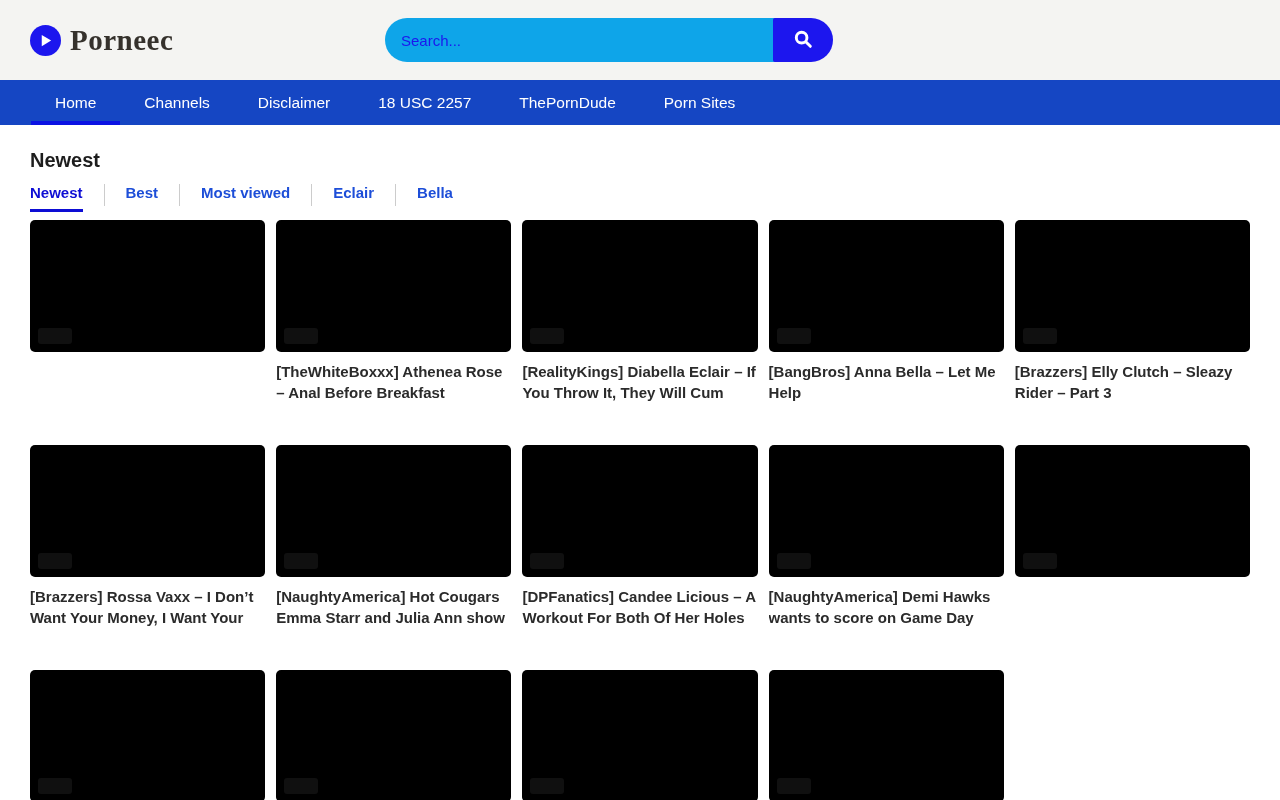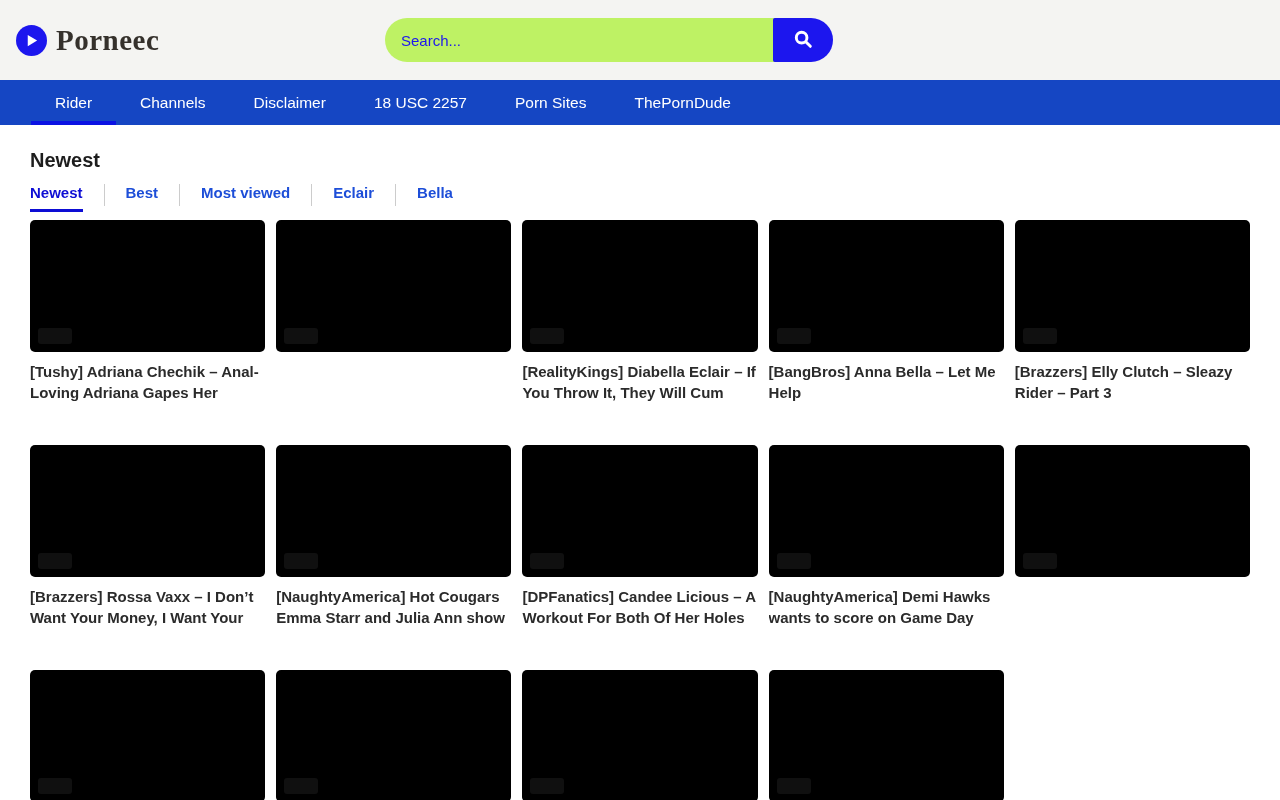--- a/index.html
+++ b/index.html
@@ -8,39 +8,39 @@
     width: 1280px; height: 800px; overflow: hidden;
     background: #ffffff;
     font-family: "Liberation Sans", sans-serif;
   }
 
   
   .header {
     height: 80px; background: #f4f4f2; position: relative;
   }
   .brand {
-    position: absolute; left: 16px; top: 24px;
+    position: absolute; left: 30px; top: 24px;
     display: flex; align-items: center; gap: 9px; cursor: pointer;
   }
   .brand-icon {
     width: 31px; height: 31px; border-radius: 50%;
     background: #1c16ee; display: flex; align-items: center; justify-content: center;
   }
   .brand-icon svg { display: block; }
   .brand-text {
     font-family: "Liberation Serif", serif; font-weight: bold;
     font-size: 29px; color: #35312c; letter-spacing: 0.5px;
   }
   .searchbar {
     position: absolute; left: 385px; top: 18px; height: 44px;
     display: flex; align-items: stretch;
   }
   .search-input {
     width: 410px; height: 44px; border: none; outline: none;
-    border-radius: 22px; background: #bef264;
+    border-radius: 22px; background: #0ea5e9;
     padding: 0 20px 0 16px; font-size: 15px; color: #1c16ee;
     font-family: "Liberation Sans", sans-serif;
   }
   .search-input::placeholder { color: #1c16ee; opacity: 1; }
   .search-btn {
     width: 60px; height: 44px; margin-left: -22px;
     background: #1c16ee; border: none; cursor: pointer;
     border-radius: 2px 25px 25px 2px;
     display: flex; align-items: center; justify-content: center;
   }
@@ -113,26 +113,26 @@
         <svg width="22" height="22" viewBox="0 0 24 24" fill="none" stroke="#ffffff" stroke-width="3.2" stroke-linecap="round">
           <circle cx="10.5" cy="10.5" r="5.8"></circle>
             <line x1="15" y1="15" x2="20" y2="20"></line>
         </svg>
       </span>
     </button>
   </div>
 </header>
 
 <nav class="nav">
-  <div class="nav-item active">Rider</div>
+  <div class="nav-item active">Home</div>
   <div class="nav-item">Channels</div>
   <div class="nav-item">Disclaimer</div>
   <div class="nav-item">18 USC 2257</div>
+  <div class="nav-item">ThePornDude</div>
   <div class="nav-item">Porn Sites</div>
-  <div class="nav-item">ThePornDude</div>
 </nav>
 
 <main class="main">
   <h2 class="page-heading">Newest</h2>
 
   <div class="tabs">
     <div class="tab active">Newest</div>
     <span class="tab-divider"></span>
     <div class="tab">Best</div>
     <span class="tab-divider"></span>
@@ -141,26 +141,26 @@
     <div class="tab">Eclair</div>
     <span class="tab-divider"></span>
     <div class="tab">Bella</div>
   </div>
 
   <div class="grid">
     <div class="card">
       <div class="thumb">
           <span class="duration-badge"></span>
         </div>
-      <div class="title">[Tushy] Adriana Chechik – Anal-Loving Adriana Gapes Her</div>
-    </div>
-    <div class="card">
-      <div class="thumb">
-          <span class="duration-badge"></span>
-        </div>
+    </div>
+    <div class="card">
+      <div class="thumb">
+          <span class="duration-badge"></span>
+        </div>
+      <div class="title">[TheWhiteBoxxx] Athenea Rose – Anal Before Breakfast</div>
     </div>
     <div class="card">
       <div class="thumb">
           <span class="duration-badge"></span>
         </div>
       <div class="title">[RealityKings] Diabella Eclair – If You Throw It, They Will Cum</div>
     </div>
     <div class="card">
       <div class="thumb">
           <span class="duration-badge"></span>

